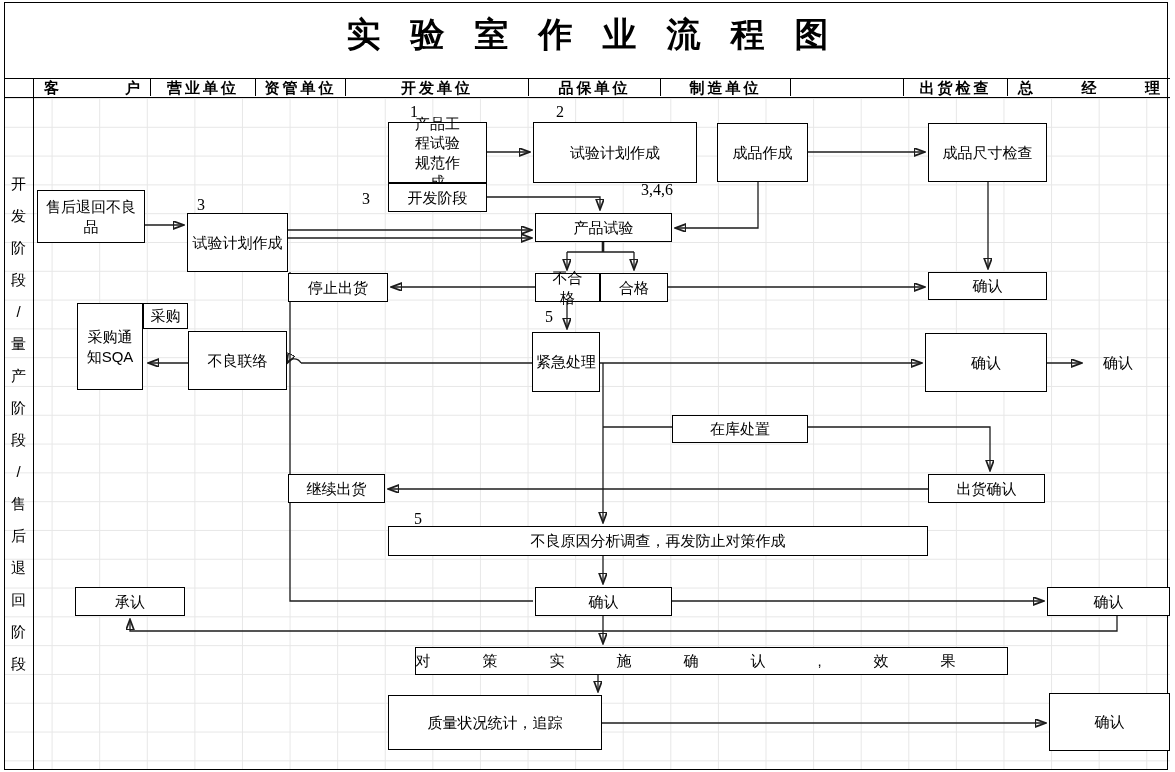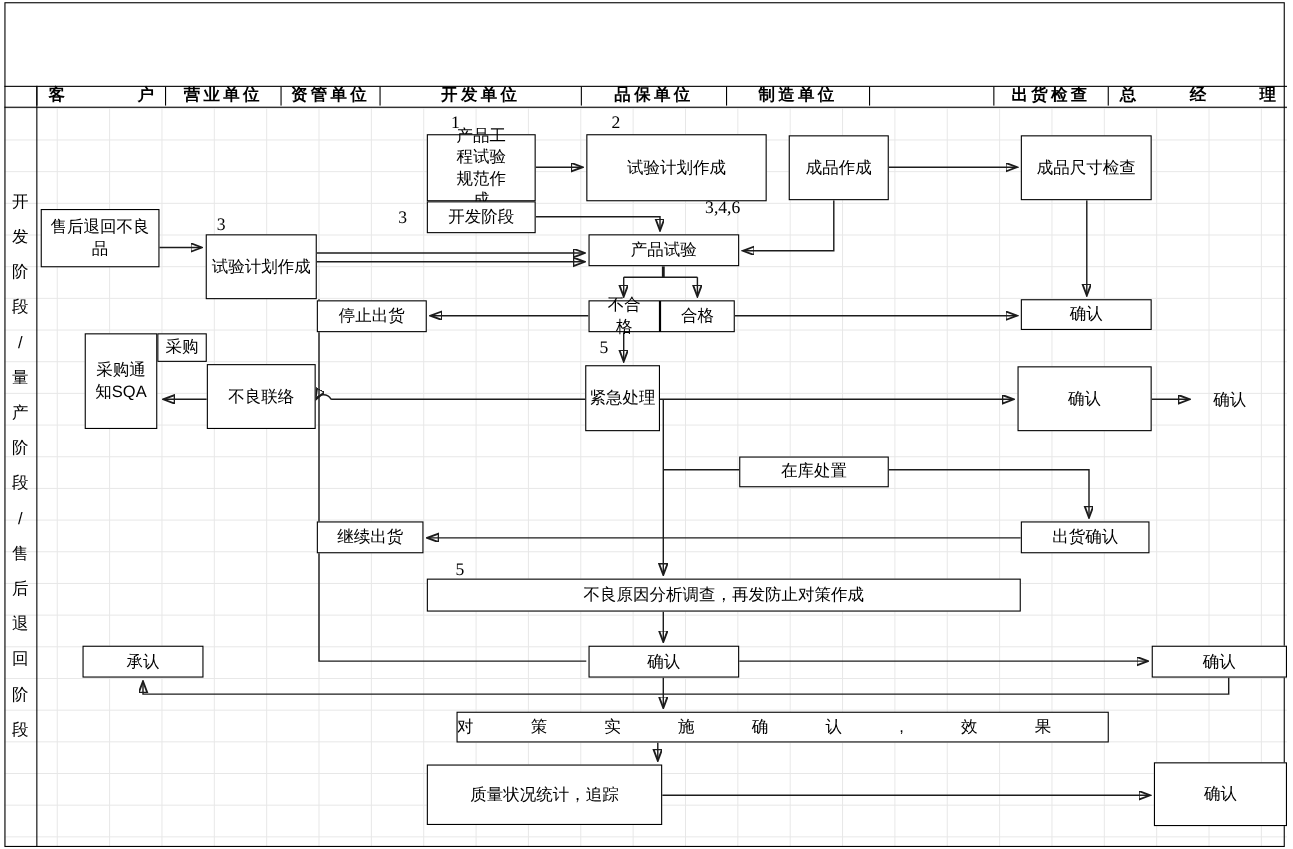--- a/index.html
+++ b/index.html
@@ -11,21 +11,21 @@
           linear-gradient(to right,#e7e7e7 1px,transparent 1px),
           linear-gradient(to bottom,#e7e7e7 1px,transparent 1px);
         background-size:47.6px 28.8px;}
   .outer{position:absolute;left:4px;top:2px;width:1164px;height:768px;
          border:1.5px solid #000;box-sizing:border-box;z-index:1;}
   .title{position:absolute;left:0;top:12px;width:1175px;text-align:center;
          font-family:"Liberation Serif",serif;font-weight:bold;font-size:34px;
          letter-spacing:30px;padding-left:30px;box-sizing:border-box;z-index:2;}
   
   .hband{position:absolute;left:4px;top:78px;width:1166px;height:20px;
-         border-top:1.5px solid #000;border-bottom:1.5px solid #000;box-sizing:border-box;z-index:3;background:transparent;font-family:Liberation Serif, serif;}
+         border-top:1.5px solid #000;border-bottom:1.5px solid #000;box-sizing:border-box;z-index:3;background:transparent;}
   .hcell{position:absolute;top:0;height:17px;line-height:17px;font-size:15px;font-weight:bold;
          text-align:center;letter-spacing:3px;border-left:1.5px solid #000;box-sizing:border-box;}
   .hcell.first{border-left:none;}
   .spread{text-align:justify;text-align-last:justify;padding:0 10px;letter-spacing:0;}
   
   .sideline{position:absolute;left:33px;top:78px;width:0;height:692px;border-left:1.5px solid #000;z-index:3;}
   .sidecol{position:absolute;left:4px;top:98px;width:29px;height:672px;z-index:2;
            display:flex;flex-direction:column;align-items:center;padding-top:78px;box-sizing:border-box;gap:17px;
            font-size:15px;}
   .sidecol span{display:block;line-height:1;}
@@ -42,20 +42,21 @@
   svg.wires path.thick{stroke-width:2.6;}
 </style>
 </head>
 <body>
 
 <div id="stage">
 
   <div class="grid"></div>
   <div class="outer"></div>
 
+  <div class="title">实验室作业流程图</div>
 
   <div class="hband">
     <div class="hcell first" style="left:0;width:29px"></div>
     <div class="hcell spread" style="left:29px;width:117px">客户</div>
     <div class="hcell" style="left:146px;width:105px">营业单位</div>
     <div class="hcell" style="left:251px;width:90px">资管单位</div>
     <div class="hcell" style="left:341px;width:183px">开发单位</div>
     <div class="hcell" style="left:524px;width:132px">品保单位</div>
     <div class="hcell" style="left:656px;width:130px">制造单位</div>
     <div class="hcell" style="left:786px;width:113px"></div>

